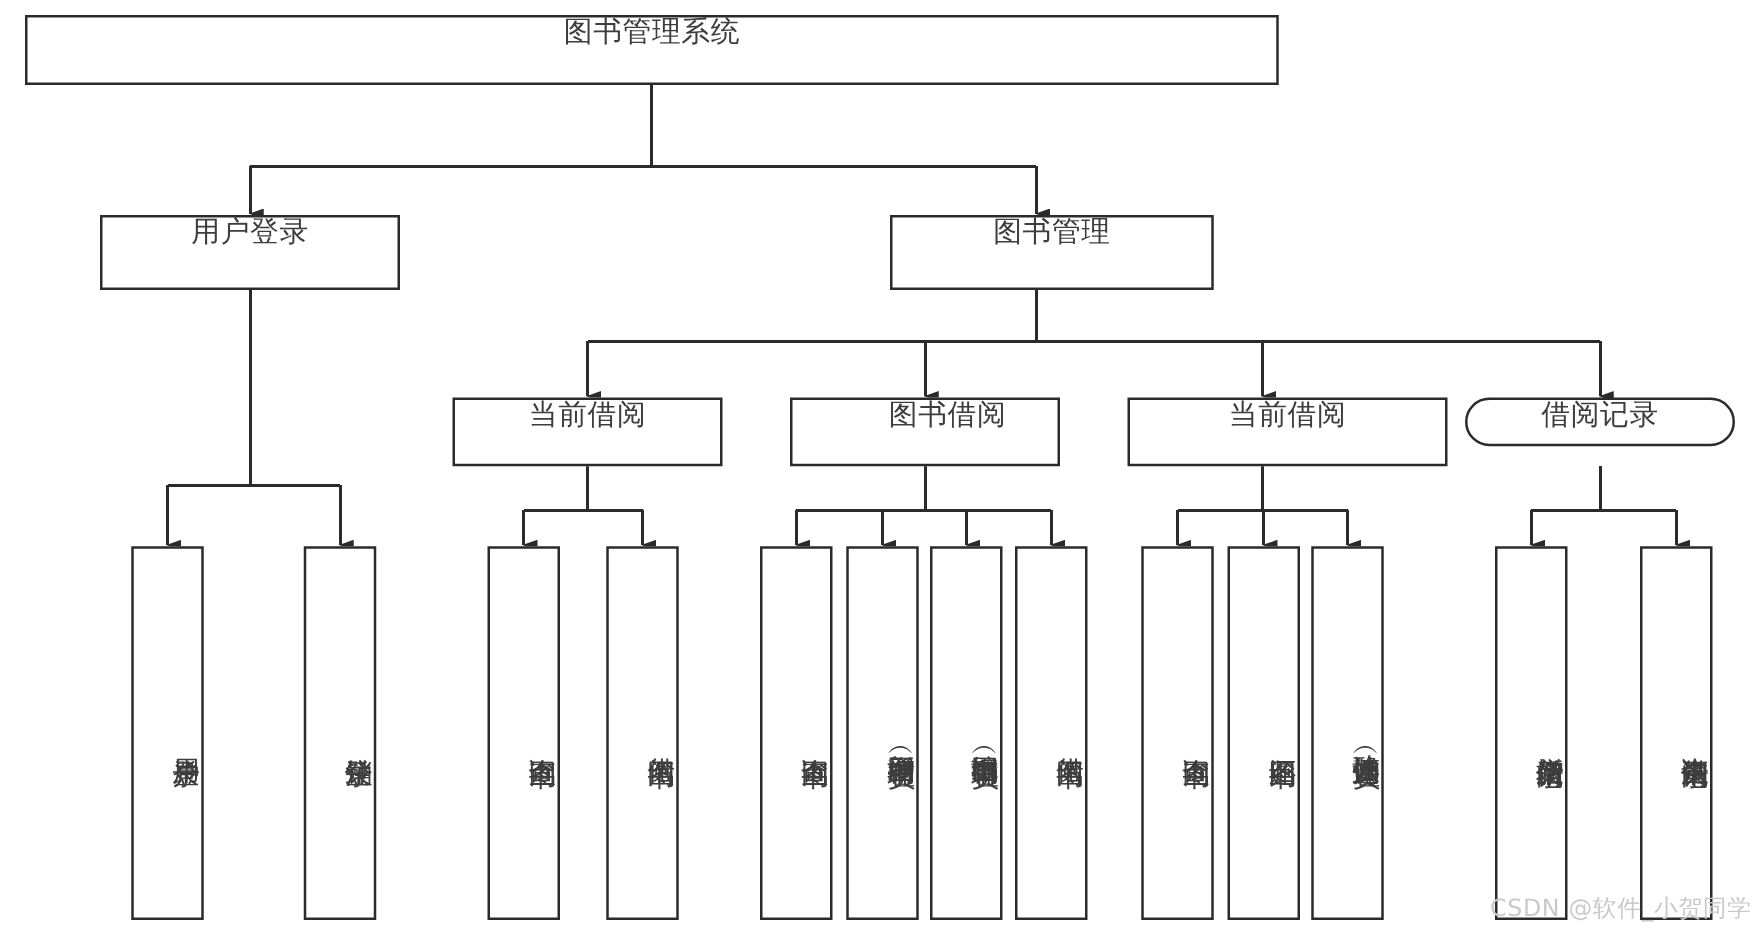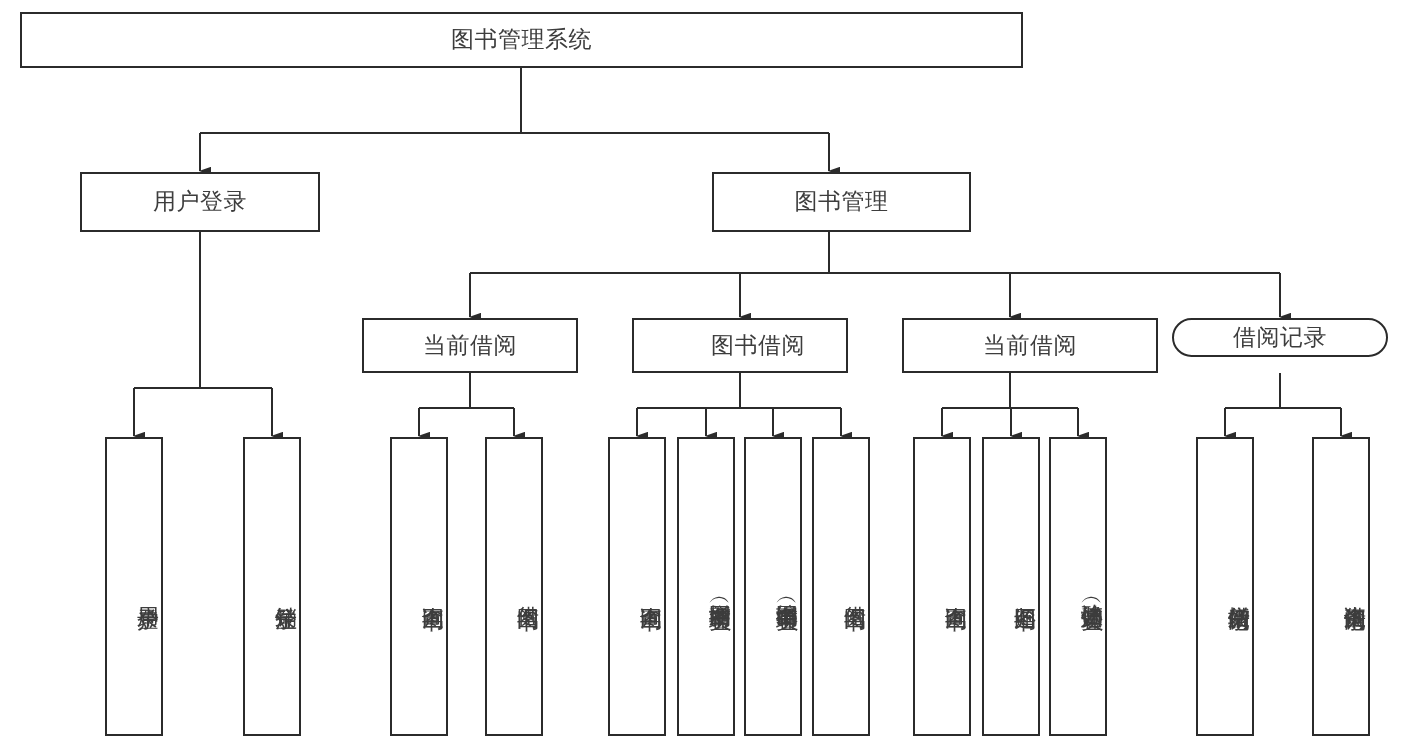--- a/index.html
+++ b/index.html
@@ -21,21 +21,21 @@
     top: 0;
     width: 1405px;
     height: 747px;
   }
   .node-box {
     position: absolute;
     box-sizing: border-box;
     border: 2px solid #2b2b2b;
     background: #ffffff;
     display: flex;
-    align-items: center;
+    align-items: flex-start;
     justify-content: center;
     color: #3d3d3d;
   }
   .node-box.horiz {
     font-size: 23px;
     letter-spacing: 0.5px;
     line-height: 1.1;
   }
   .node-box.vert {
     font-size: 22px;
@@ -166,14 +166,15 @@
         <span class="vlabel">确认归还（管理员）</span>
       </div>
       <div class="node-box vert" style="left: 1196px; top: 437px; width: 58px; height: 299px;">
         <span class="vlabel">新增借阅记录</span>
       </div>
       <div class="node-box vert" style="left: 1312px; top: 437px; width: 58px; height: 299px;">
         <span class="vlabel">查询借阅记录</span>
       </div>
     </div>
 
+  <div class="watermark" style="left:1192px; top:714px;">CSDN @软件_小贺同学</div>
 
 </div>
 
 </body></html>

